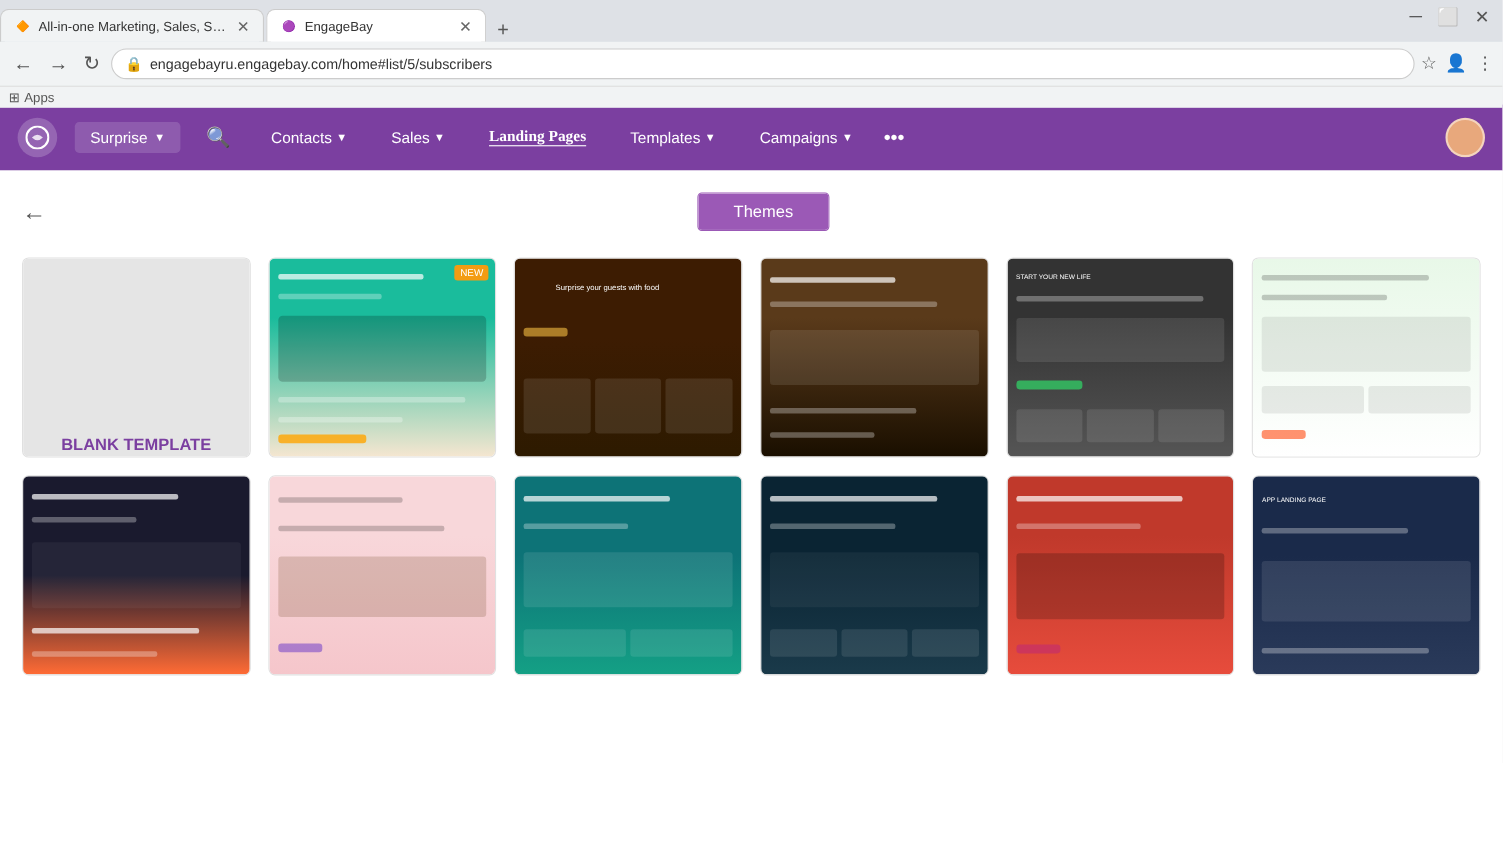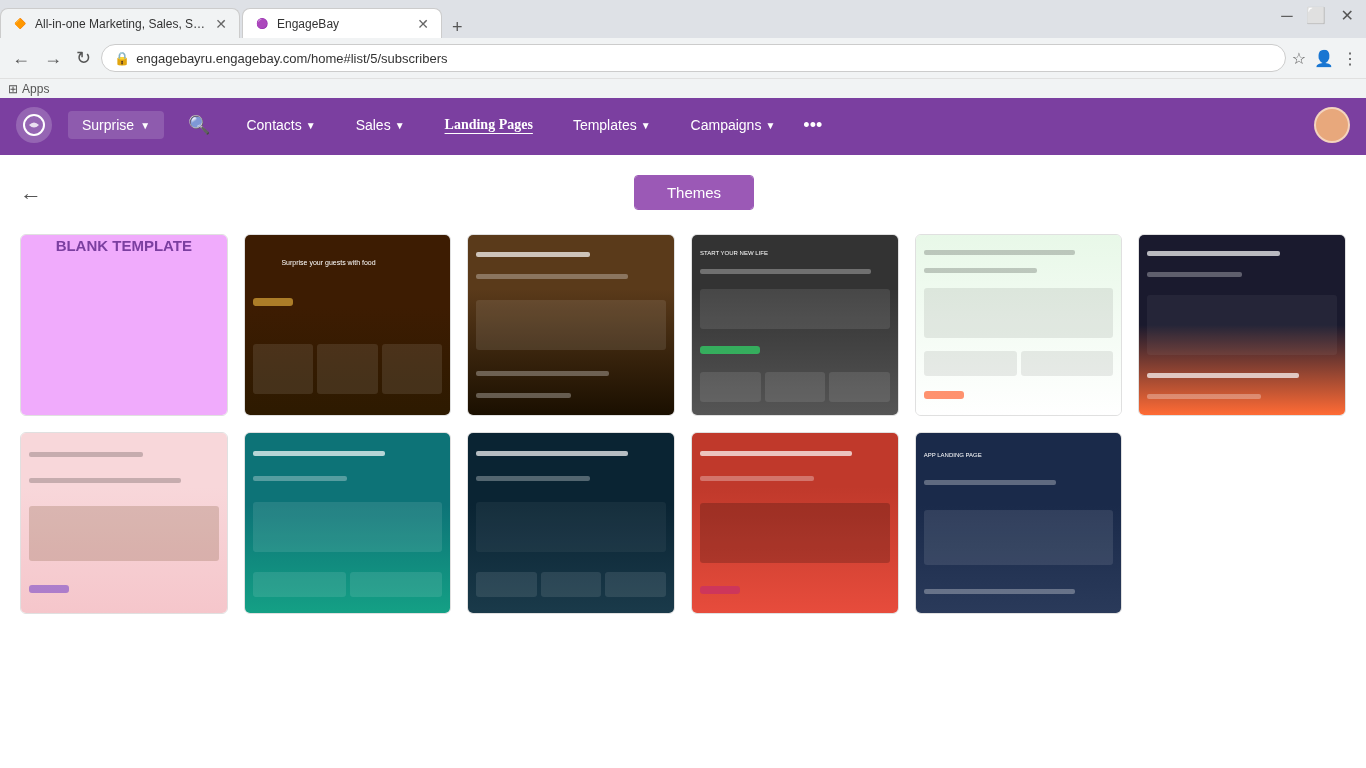--- a/index.html
+++ b/index.html
@@ -41,21 +41,21 @@
     .back-btn { font-size: 22px; cursor: pointer; color: #555; margin-right: auto; }
     .tab-group { display: flex; border: 1px solid #9b59b6; border-radius: 4px; overflow: hidden; }
     .tab-btn { padding: 8px 32px; font-size: 15px; cursor: pointer; background: #fff; border: none; color: #9b59b6; }
     .tab-btn.active { background: #9b59b6; color: #fff; }
     .tab-spacer { flex: 1; }
 
     
     .template-grid { display: grid; grid-template-columns: repeat(6, 1fr); gap: 16px; }
     .template-card { border-radius: 6px; overflow: hidden; cursor: pointer; border: 1px solid #e0e0e0; background: #fff; transition: box-shadow 0.2s; }
     .template-thumb { height: 180px; overflow: hidden; position: relative; }
-    .blank-card { display: flex; align-items: flex-start; justify-content: center; height: 180px; background: #f0abfc; }
+    .blank-card { display: flex; align-items: flex-end; justify-content: center; height: 180px; background: #e5e5e5; }
     .blank-card-text { color: #7b3fa0; font-weight: bold; font-size: 15px; text-align: center; line-height: 1.4; }
 
     
     .tmpl-blue { background: linear-gradient(180deg, #1abc9c 30%, #f5e6d0 100%); }
     .tmpl-food { background: linear-gradient(180deg, #3d1c02 40%, #2d1a00 100%); }
     .tmpl-coffee { background: linear-gradient(180deg, #5a3a1a 30%, #1a0f00 100%); }
     .tmpl-medical { background: linear-gradient(180deg, #333 30%, #555 100%); }
     .tmpl-corporate { background: linear-gradient(180deg, #1a1a2e 50%, #ff6b35 100%); }
     .tmpl-interior { background: linear-gradient(180deg, #f8d7da 30%, #f5c6cb 100%); }
     .tmpl-tech { background: linear-gradient(180deg, #0d7377 40%, #14a085 100%); }
@@ -165,20 +165,33 @@
   </div>
 
   <div class="template-grid">
 
     <div class="template-card">
       <div class="blank-card">
         <div class="blank-card-text">BLANK TEMPLATE</div>
       </div>
     </div>
 
+    <div class="template-card">
+      <div class="template-thumb tmpl-blue">
+        <span class="new-badge">NEW</span>
+        <div class="mini-content">
+          <div class="mini-line white" style="width:70%"></div>
+          <div class="mini-line light" style="width:50%"></div>
+          <div style="height:60px;background:rgba(0,0,0,0.2);border-radius:4px;margin:4px 0;"></div>
+          <div class="mini-line light" style="width:90%"></div>
+          <div class="mini-line light" style="width:60%"></div>
+          <div style="background:rgba(255,165,0,0.8);height:8px;width:80px;border-radius:3px;"></div>
+        </div>
+      </div>
+    </div>
 
     <div class="template-card">
       <div class="template-thumb tmpl-food">
         <div class="mini-content">
           <div class="mini-line white" style="width:80%;text-align:center;font-size:7px;color:white;height:auto;background:none;">Surprise your guests with food</div>
           <div class="mini-btn" style="background:rgba(200,150,50,0.8);"></div>
           <div style="display:flex;gap:4px;margin-top:8px;">
             <div style="flex:1;height:50px;background:rgba(255,255,255,0.1);border-radius:3px;"></div>
             <div style="flex:1;height:50px;background:rgba(255,255,255,0.1);border-radius:3px;"></div>
             <div style="flex:1;height:50px;background:rgba(255,255,255,0.1);border-radius:3px;"></div>

